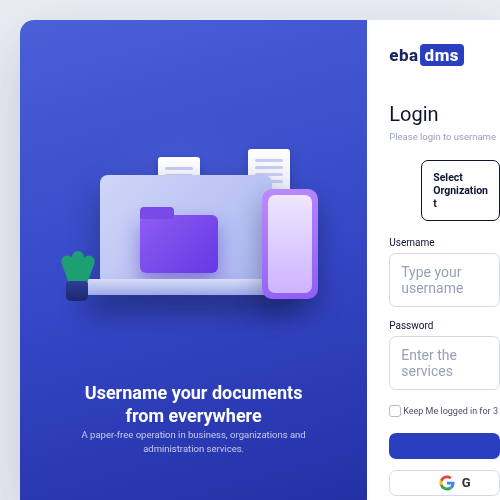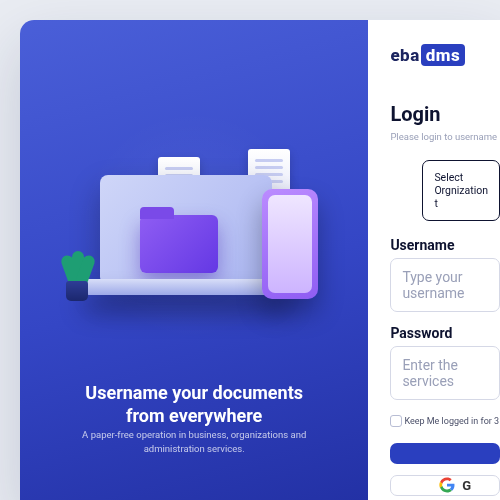--- a/index.html
+++ b/index.html
@@ -164,42 +164,42 @@
       margin-bottom: 36px;
     }
     .brand .pill {
       display:inline-block;
       background:#2a3fbf;color:#fff;
       padding:1px 5px;border-radius:4px;
       margin-left:1px;
     }
     .login-title {
       font-size: 20px;
-      font-weight: 700;
+      font-weight: 400;
       color: #0e1330;
     }
     .login-sub {
       font-size: 9.5px;
       color: #9aa0b8;
       margin: 5px 0 18px;
     }
     .select {
       border: 1.5px solid #0e1330;
       border-radius: 7px;
       padding: 10px 11px;
       font-size: 10.5px;
-      font-weight: 400;
+      font-weight: 700;
       color: #0e1330;
       cursor: pointer;
       margin-bottom: 16px;
       margin-left: 32px;
     }
     .label {
-      font-size: 14px;
-      font-weight: 700;
+      font-size: 10px;
+      font-weight: 400;
       color: #0e1330;
       margin-bottom: 5px;
     }
     .input {
       border: 1px solid #d5d8e6;
       border-radius: 7px;
       padding: 10px 11px;
       font-size: 14px;
       color: #9aa0b8;
       margin-bottom: 13px;

